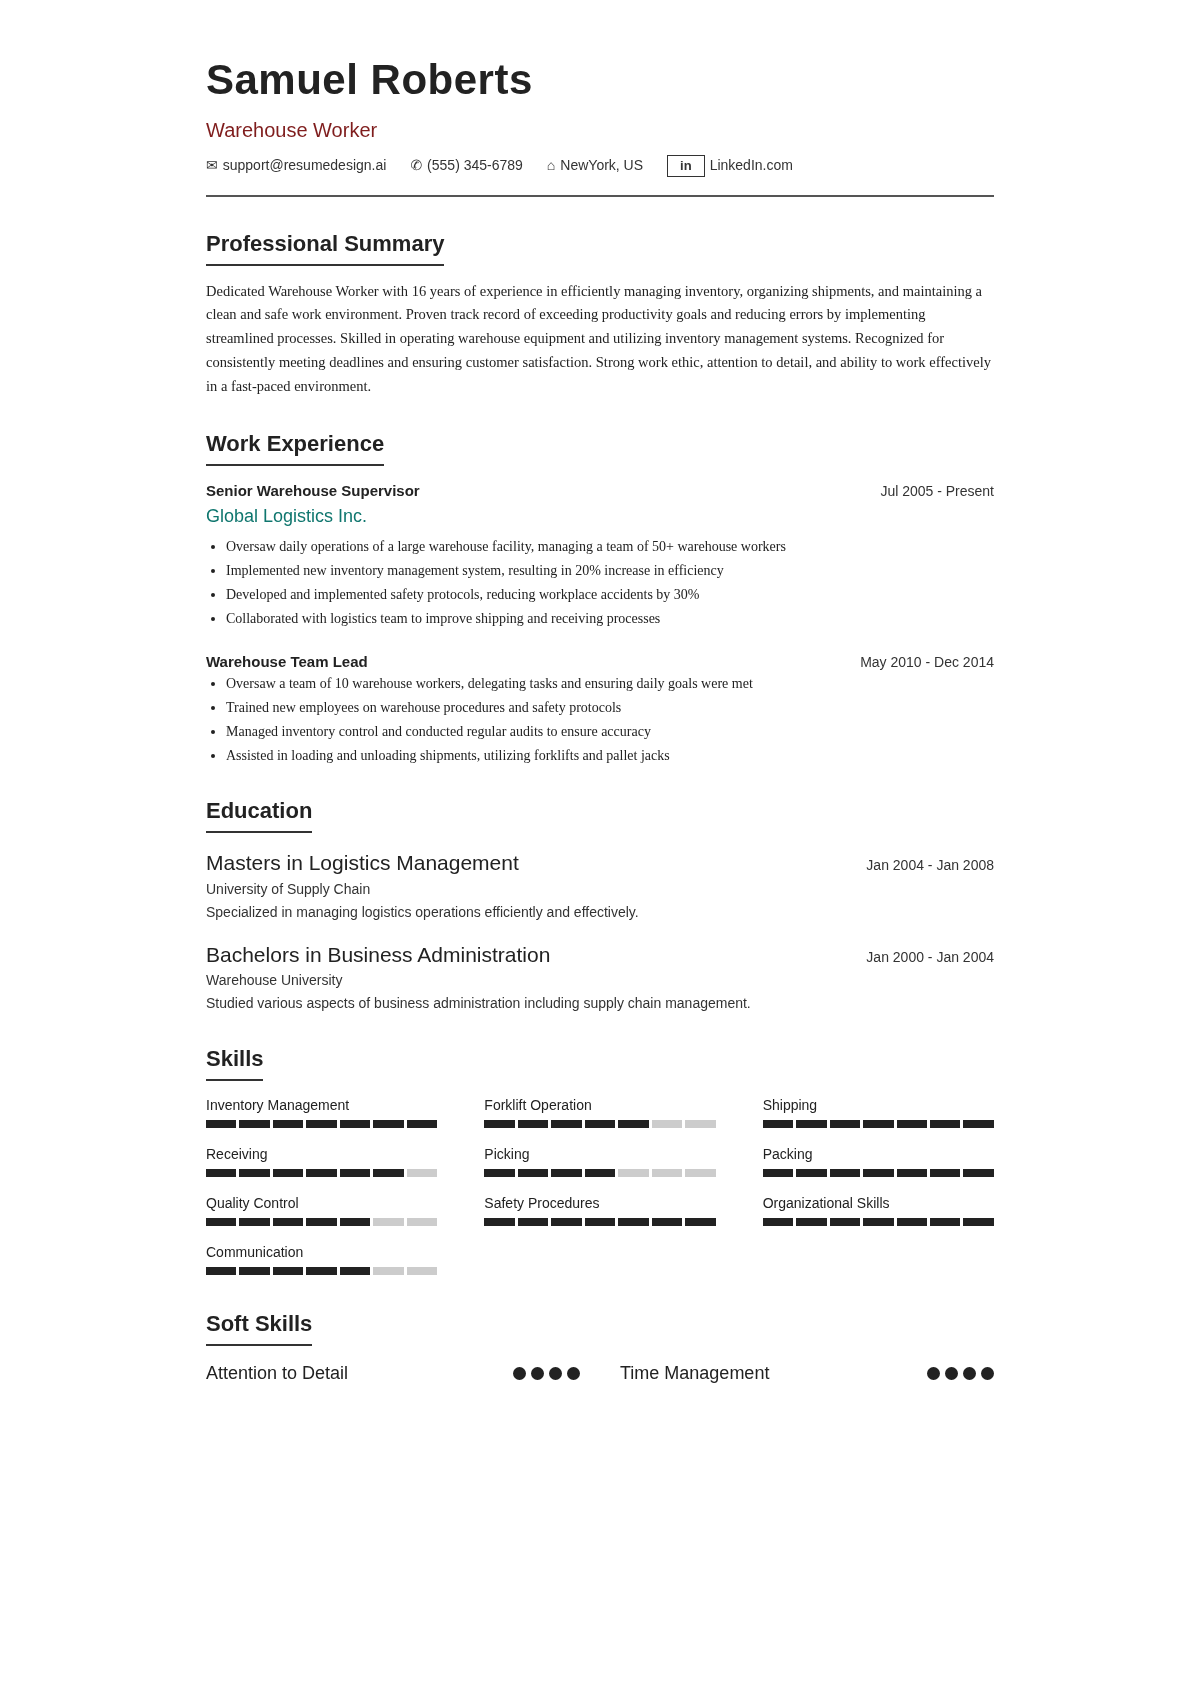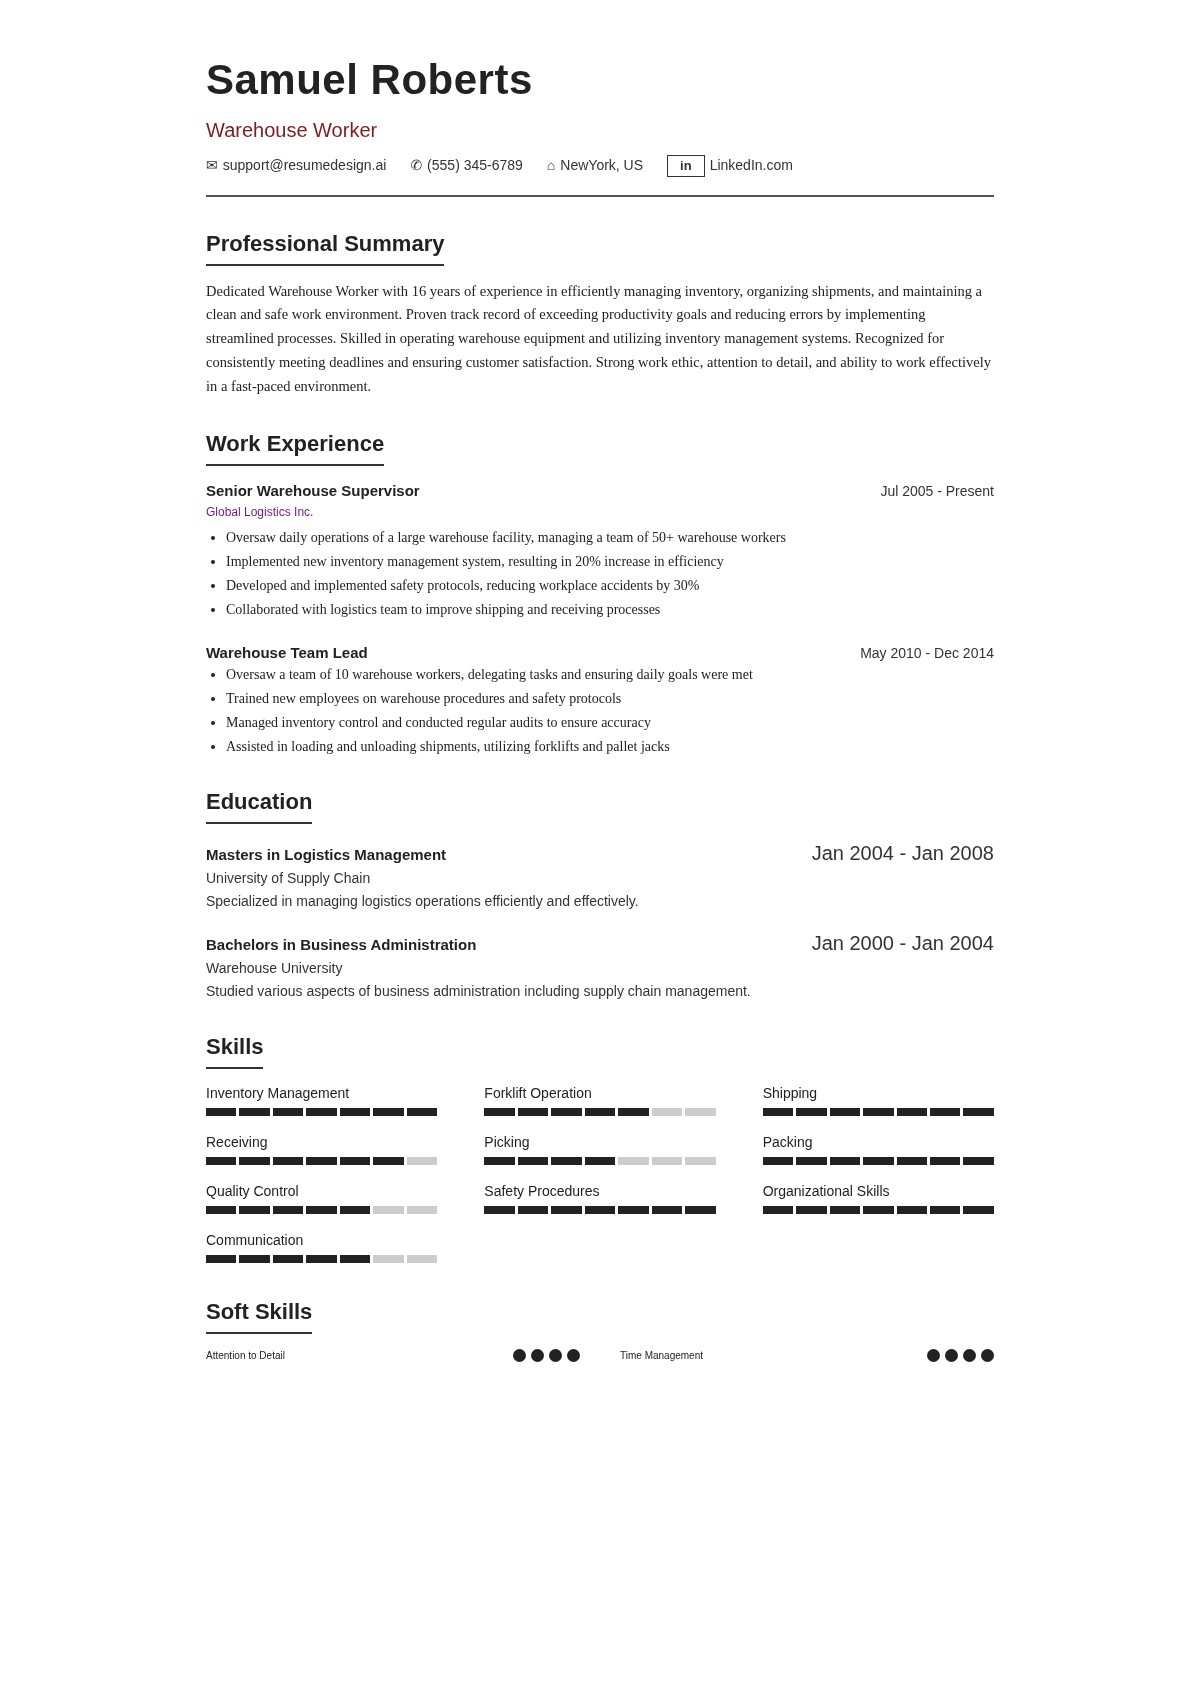--- a/index.html
+++ b/index.html
@@ -75,22 +75,22 @@
       font-size: 15px;
       font-family: Arial, sans-serif;
     }
     .job-dates {
       font-size: 14px;
       color: #333;
       font-family: Arial, sans-serif;
       white-space: nowrap;
     }
     .job-company {
-      font-size: 12px;
-      color: #701a75;
+      font-size: 18px;
+      color: #0f766e;
       margin-bottom: 6px;
       font-family: Arial, sans-serif;
     }
     .job-bullets {
       padding-left: 20px;
     }
     .job-bullets li {
       font-size: 14px;
       color: #222;
       margin-bottom: 3px;
@@ -98,26 +98,26 @@
     }
     .edu-block {
       margin-bottom: 16px;
     }
     .edu-header {
       display: flex;
       justify-content: space-between;
       align-items: baseline;
     }
     .edu-title {
-      font-weight: 700;
-      font-size: 15px;
+      font-weight: 400;
+      font-size: 21px;
       font-family: Arial, sans-serif;
     }
     .edu-dates {
-      font-size: 20px;
+      font-size: 14px;
       color: #333;
       font-family: Arial, sans-serif;
       white-space: nowrap;
     }
     .edu-institution {
       font-size: 14px;
       color: #333;
       font-family: Arial, sans-serif;
       margin-bottom: 2px;
     }
@@ -155,21 +155,21 @@
 
     .soft-skills-grid {
       display: grid;
       grid-template-columns: 1fr 1fr;
       gap: 10px 40px;
     }
     .soft-skill-item {
       display: flex;
       justify-content: space-between;
       align-items: center;
-      font-size: 10px;
+      font-size: 18px;
       font-family: Arial, sans-serif;
     }
     .soft-skill-dots {
       display: flex;
       gap: 5px;
     }
     .dot {
       width: 13px;
       height: 13px;
       border-radius: 50%;

